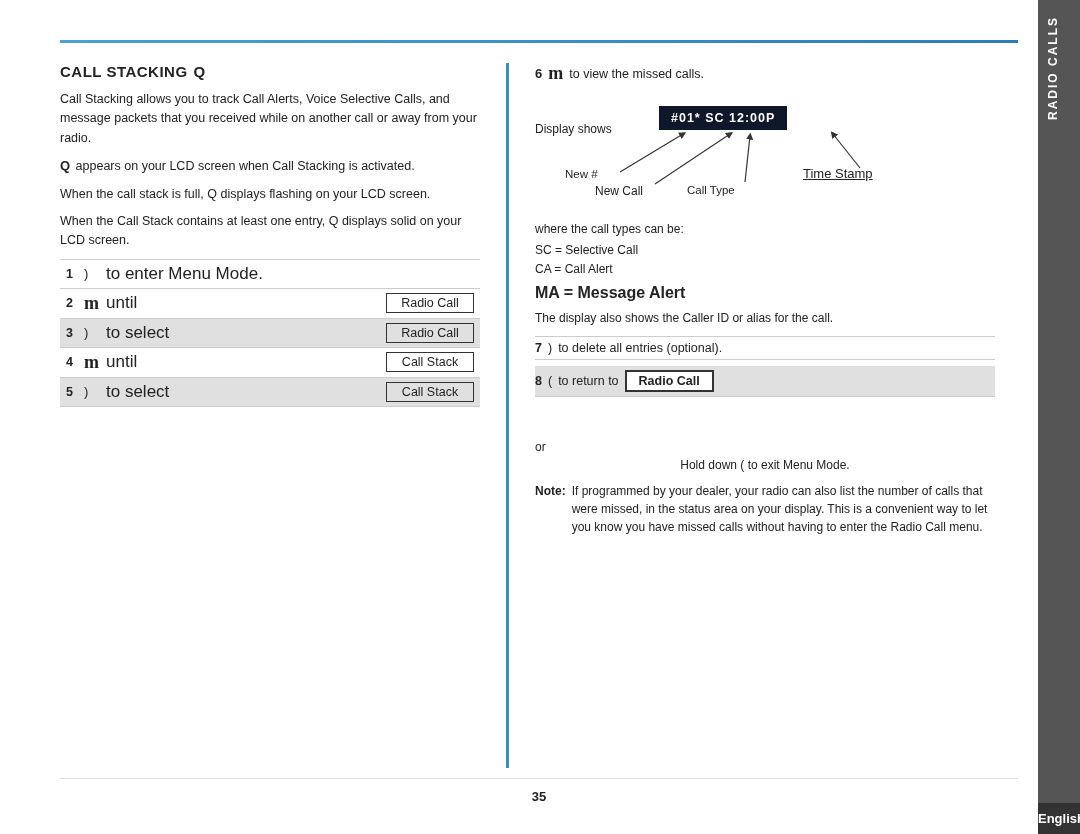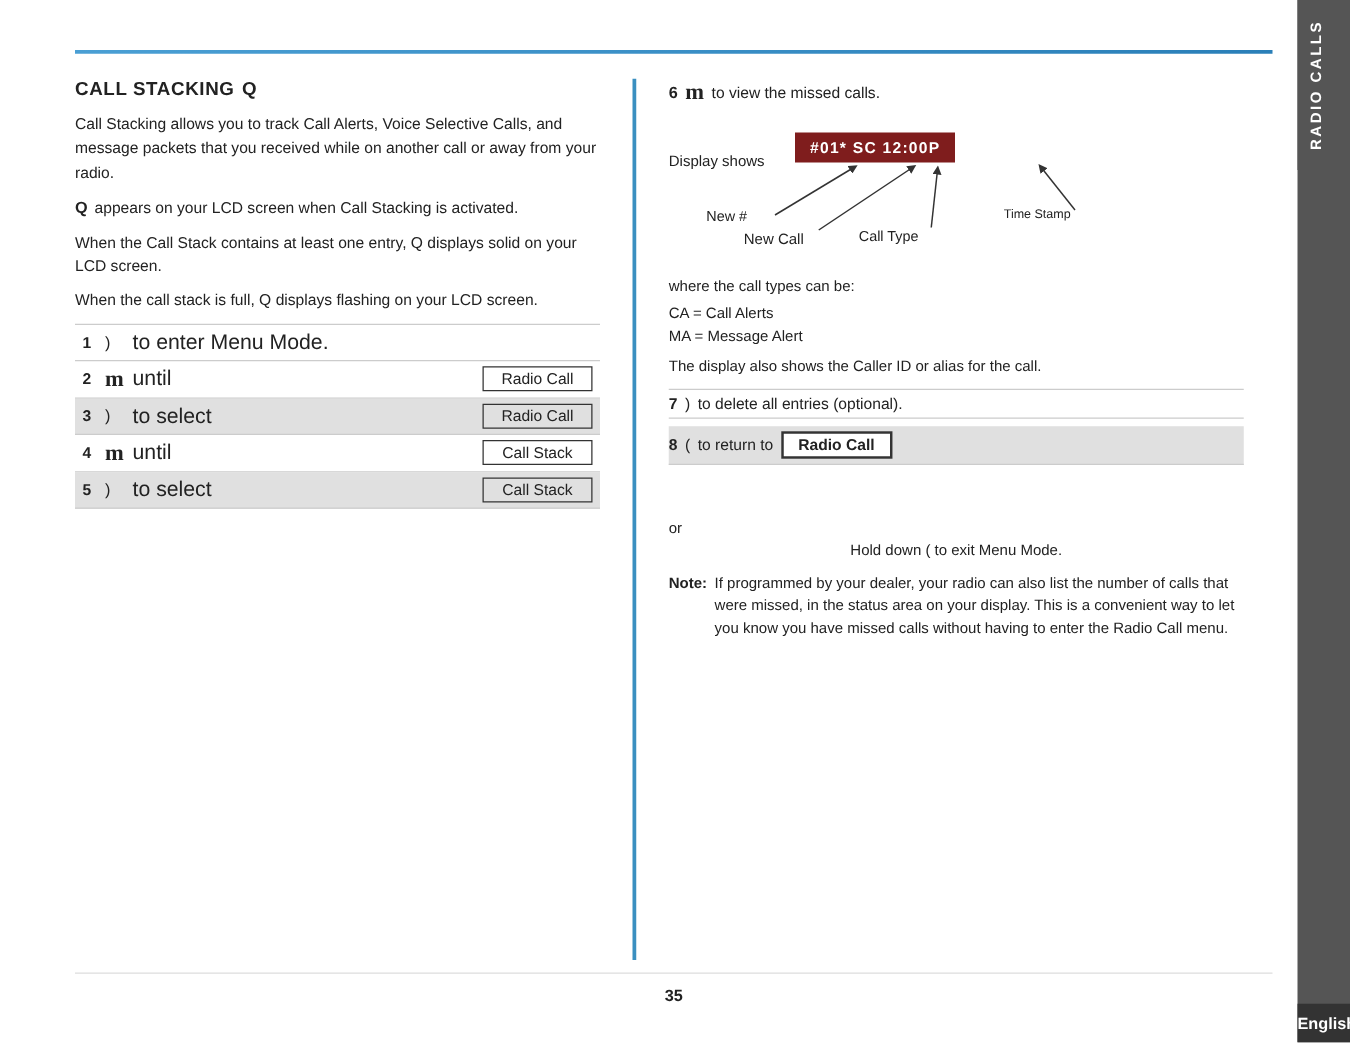--- a/index.html
+++ b/index.html
@@ -243,27 +243,27 @@
         </div>
 
         <p class="body-text">Call Stacking allows you to track Call Alerts, Voice Selective Calls, and message packets that you received while on another call or away from your radio.</p>
 
         <p class="body-text">
           <span style="font-weight:bold; font-size:13px; margin-right:2px;">Q</span>
           <span> appears on your LCD screen when Call Stacking is activated.</span>
         </p>
 
         <p class="body-text">
+          <span>When the call stack is full, Q</span>
+          <span> displays flashing on your LCD screen.</span>
+        </p>
+
+        <p class="body-text">
           <span>When the Call Stack contains at least one entry, Q</span>
           <span> displays solid on your LCD screen.</span>
-        </p>
-
-        <p class="body-text">
-          <span>When the call stack is full, Q</span>
-          <span> displays flashing on your LCD screen.</span>
         </p>
 
 
         <div class="steps-section">
 
           <div class="step-row">
             <span class="num">1</span>
             <span class="sym">)</span>
             <span class="desc">to enter Menu Mode.</span>
           </div>
@@ -306,21 +306,21 @@
           <div style="display:flex; align-items:center; gap:6px; margin-bottom:6px;">
             <span style="font-weight:bold; font-size:13px;">6</span>
             <span style="font-size:18px; font-weight:bold; font-family:serif;">m</span>
             <span style="font-size:12.5px;">to view the missed calls.</span>
           </div>
         </div>
 
         <div class="display-diagram">
           <span style="position:absolute; left:0; top:28px; font-size:12px;">Display shows</span>
 
-          <div style="position:absolute; left:101px; top:12px; background:#7f1d1d; color:#fff; font-size:12.5px; font-weight:bold; padding:5px 12px; letter-spacing:1px;">
+          <div style="position:absolute; left:124px; top:12px; background:#0f172a; color:#fff; font-size:12.5px; font-weight:bold; padding:5px 12px; letter-spacing:1px;">
             <span>#01* SC 12:00P</span>
           </div>
 
           <svg class="diagram-svg" viewBox="0 0 400 110" xmlns="http://www.w3.org/2000/svg">
 
             <line x1="55" y1="78" x2="118" y2="40" stroke="#333" stroke-width="1.2" marker-end="url(#arr)"></line>
 
             <line x1="90" y1="90" x2="165" y2="40" stroke="#333" stroke-width="1.2" marker-end="url(#arr)"></line>
 
             <line x1="180" y1="88" x2="185" y2="42" stroke="#333" stroke-width="1.2" marker-end="url(#arr)"></line>
@@ -329,27 +329,28 @@
             <defs>
               <marker id="arr" markerWidth="6" markerHeight="6" refX="3" refY="3" orient="auto">
                 <path d="M0,0 L0,6 L6,3 z" fill="#333"></path>
               </marker>
             </defs>
           </svg>
 
           <span style="position:absolute; left:30px; top:74px; font-size:11.5px;">New #</span>
           <span style="position:absolute; left:60px; top:90px; font-size:12px;">New Call</span>
           <span style="position:absolute; left:152px; top:90px; font-size:11.5px;">Call Type</span>
-          <span style="position:absolute; left:268px; top:72px; font-size:10px;">Time Stamp</span>
+          <span style="position:absolute; left:268px; top:72px; font-size:13px;text-decoration:underline;">Time Stamp</span>
         </div>
 
         <div class="call-types-text">
           <p style="font-size:12px; margin-bottom:2px;">where the call types can be:</p>
-          <p style="font-size:12px;">CA = Call Alerts</p>
-          <p style="font-size:12px;">MA = Message Alert</p>
+          <p style="font-size:12px;">SC = Selective Call</p>
+          <p style="font-size:12px;">CA = Call Alert</p>
+          <p style="font-size:16px;font-weight:bold;">MA = Message Alert</p>
           <p style="font-size:12px; margin-top:4px;">The display also shows the Caller ID or alias for the call.</p>
         </div>
 
         <div style="display:flex; align-items:center; gap:6px; margin-bottom:6px; font-size:12.5px; border-top:1px solid #ccc; border-bottom:1px solid #ccc; padding:4px 0;">
           <span style="font-weight:bold;">7</span>
           <span>)</span>
           <span>to delete all entries (optional).</span>
         </div>
 
         <div style="display:flex; align-items:center; gap:6px; margin-bottom:4px; font-size:12.5px; background:#e0e0e0; padding:4px 0; border-bottom:1px solid #ccc;">

